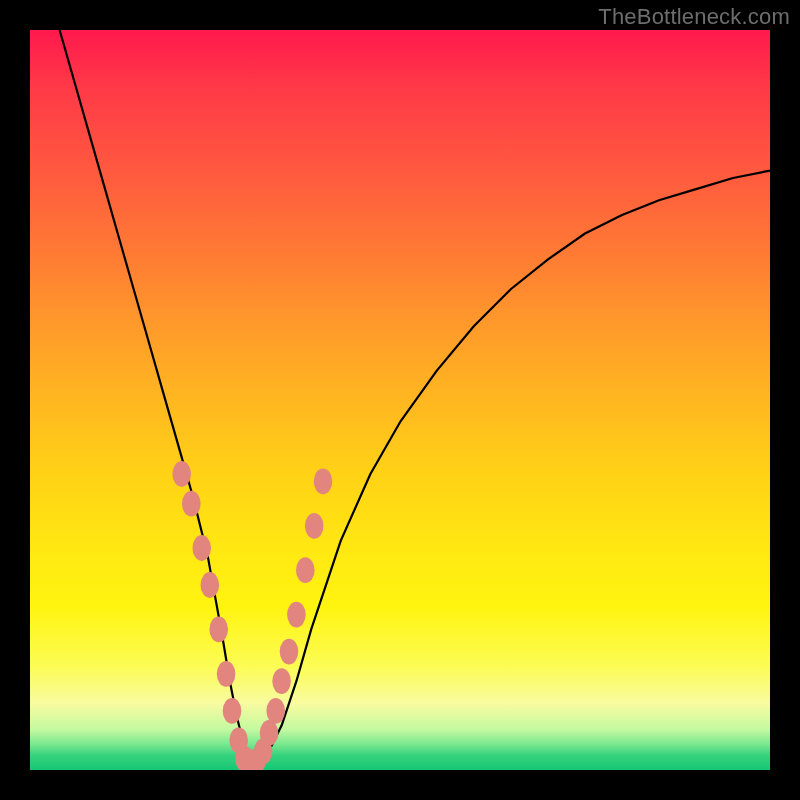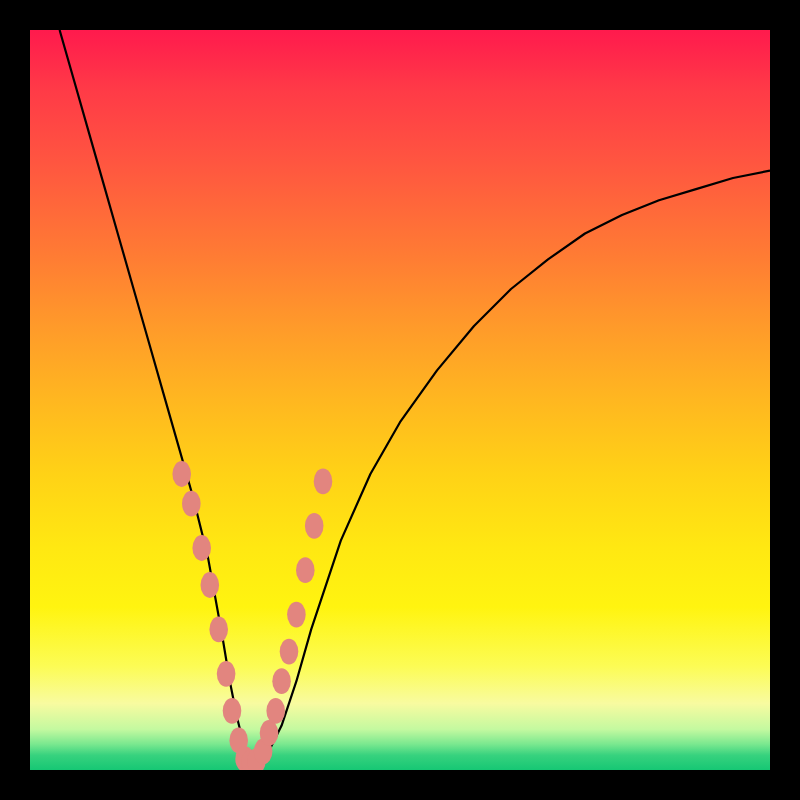--- a/index.html
+++ b/index.html
@@ -88,13 +88,14 @@
           <ellipse cx="245.7" cy="680.8" rx="9.3" ry="12.9" fill="#e2857f"></ellipse>
           <ellipse cx="251.6" cy="651.2" rx="9.3" ry="12.9" fill="#e2857f"></ellipse>
           <ellipse cx="259.0" cy="621.6" rx="9.3" ry="12.9" fill="#e2857f"></ellipse>
           <ellipse cx="266.4" cy="584.6" rx="9.3" ry="12.9" fill="#e2857f"></ellipse>
           <ellipse cx="275.3" cy="540.2" rx="9.3" ry="12.9" fill="#e2857f"></ellipse>
           <ellipse cx="284.2" cy="495.8" rx="9.3" ry="12.9" fill="#e2857f"></ellipse>
           <ellipse cx="293.0" cy="451.4" rx="9.3" ry="12.9" fill="#e2857f"></ellipse>
         </g>
     </svg>
   </div>
+  <div class="watermark">TheBottleneck.com</div>
 </div>
 
 </body></html>

